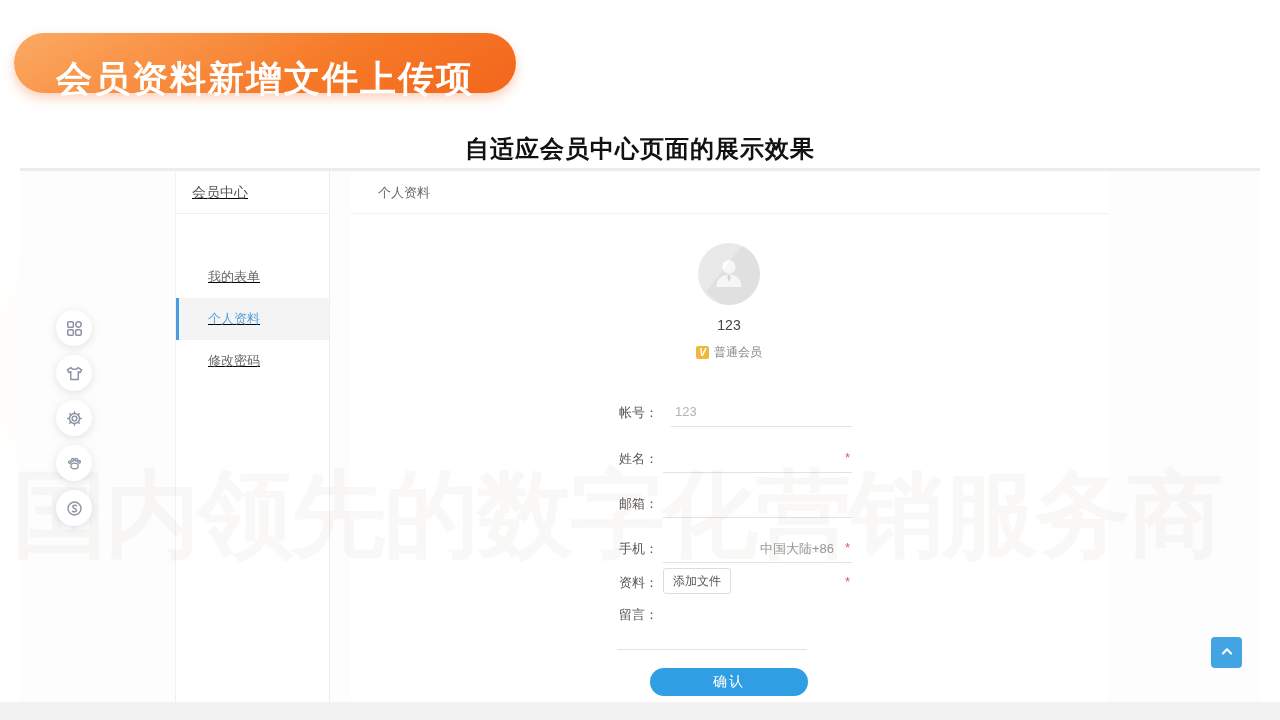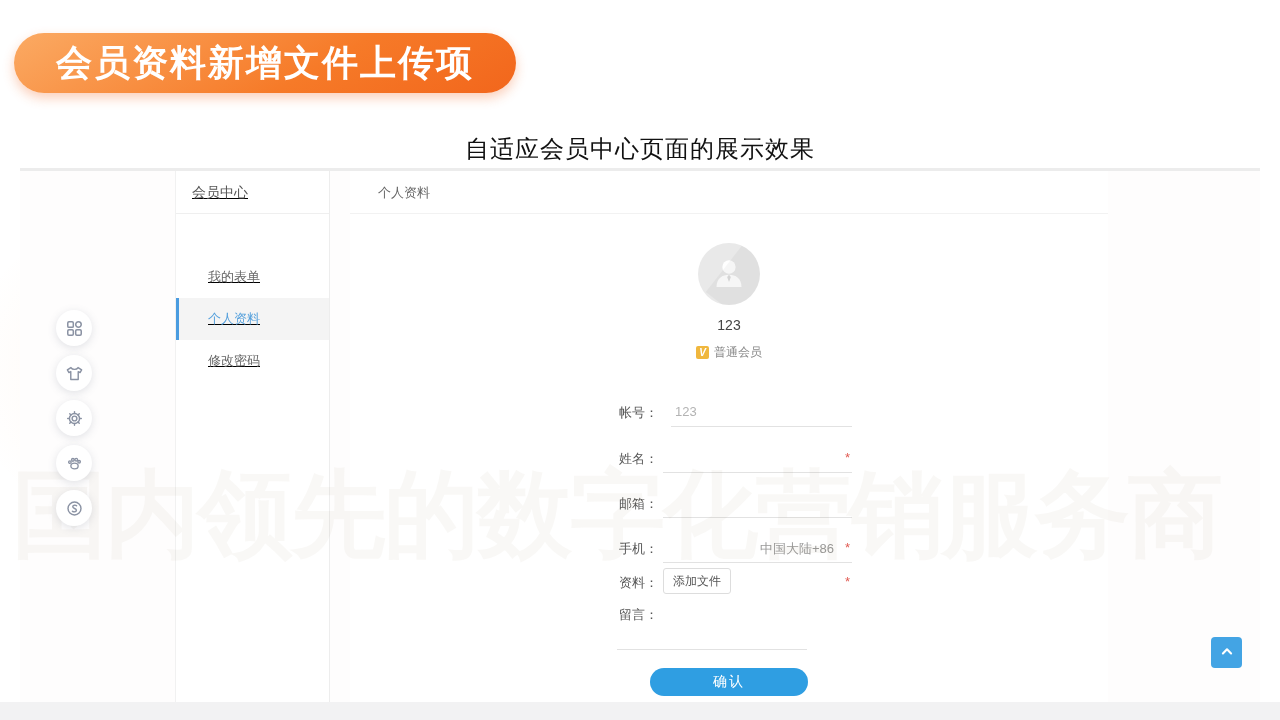--- a/index.html
+++ b/index.html
@@ -2,30 +2,30 @@
 <html><head>
 <meta charset="utf-8">
 <style>
   * { margin:0; padding:0; box-sizing:border-box; }
   html,body { width:1280px; height:720px; }
   body { font-family:"Liberation Sans","DejaVu Sans",sans-serif; background:#fff; }
   .page { position:relative; width:1280px; height:720px; background:#ffffff; overflow:hidden; }
 
   
   .badge-pill {
-    position:absolute; left:14px; top:33px; height:60px; padding:0 42px;
+    position:absolute; left:14px; top:33px; height:60px; padding:16px 42px;
     border-radius:32px; line-height:60px;
     background:linear-gradient(150deg,#fbaa63 0%,#f67a28 60%,#f2661c 100%);
     color:#fff; font-size:36px; font-weight:bold; letter-spacing:2px;
     box-shadow:0 5px 12px rgba(242,106,40,.32);
     text-align:center;
   }
   .subtitle {
     position:absolute; left:0; top:133px; width:1280px; text-align:center;
-    font-size:24px; color:#111; font-weight:400; letter-spacing:1px;
+    font-size:24px; color:#111; font-weight:700; letter-spacing:1px;
   }
 
   
   .wm { position:absolute; pointer-events:none; z-index:40; font-weight:bold; white-space:nowrap; }
   .wm1 { left:300px; top:140px; font-size:250px; line-height:300px; color:rgba(150,125,100,0.045); letter-spacing:-6px; }
   .wm2 { left:12px; top:452px; font-size:95px; color:rgba(150,125,100,0.055); letter-spacing:-2px; }
   .blob { position:absolute; left:-40px; top:200px; width:340px; height:340px; z-index:1;
           background:radial-gradient(circle at 50% 50%, rgba(247,150,70,0.07), rgba(247,150,70,0) 68%); }
 
   

